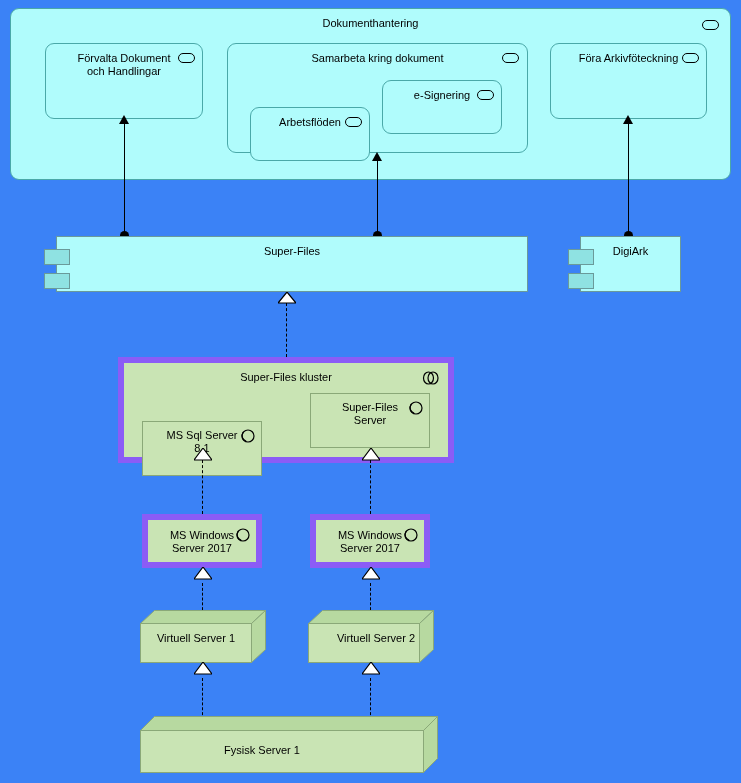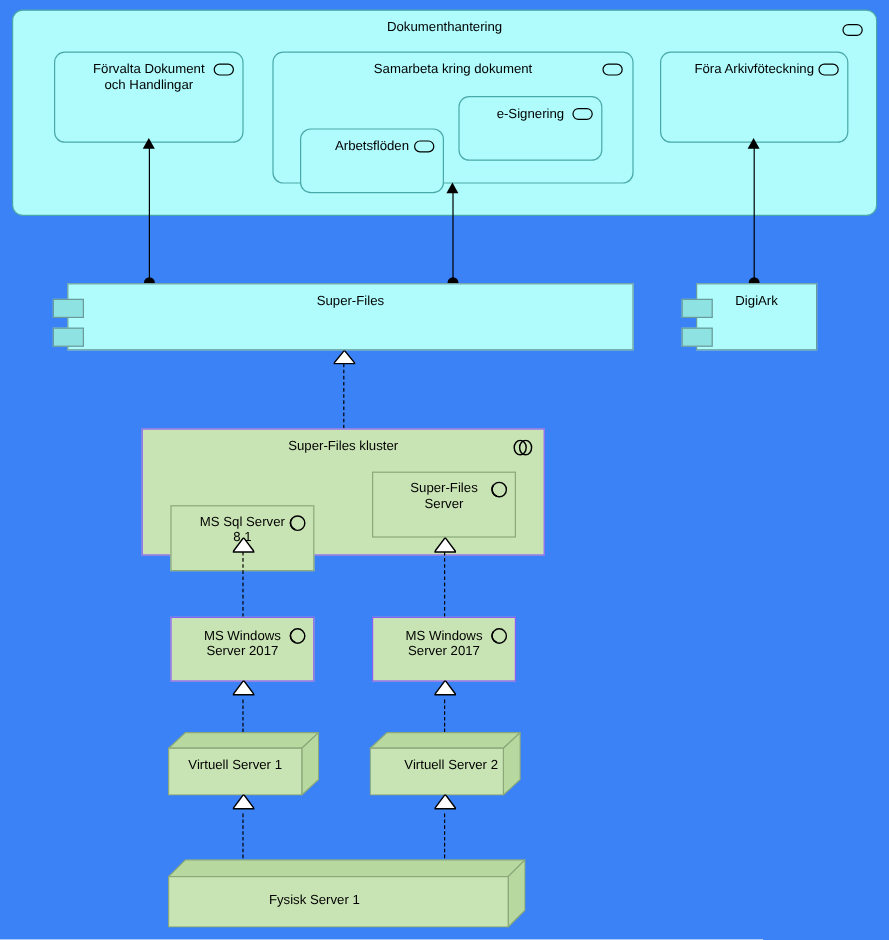--- a/index.html
+++ b/index.html
@@ -56,21 +56,21 @@
     height: 16px;
     background: #8fe2e2;
     border: 1px solid #6a9a9a;
     box-sizing: border-box;
   }
   .comp-tab.t1 { top: 12px; }
   .comp-tab.t2 { top: 36px; }
   
   .tech {
     background: #c9e4b4;
-    border: 1px solid #8b5cf6;
+    border: 6px solid #8b5cf6;
   }
   .tech .label { top: 8px; }
   .tech-inner {
     background: #c9e4b4;
     border: 1px solid #8aa878;
   }
   
   .device {
     position: absolute;
   }

